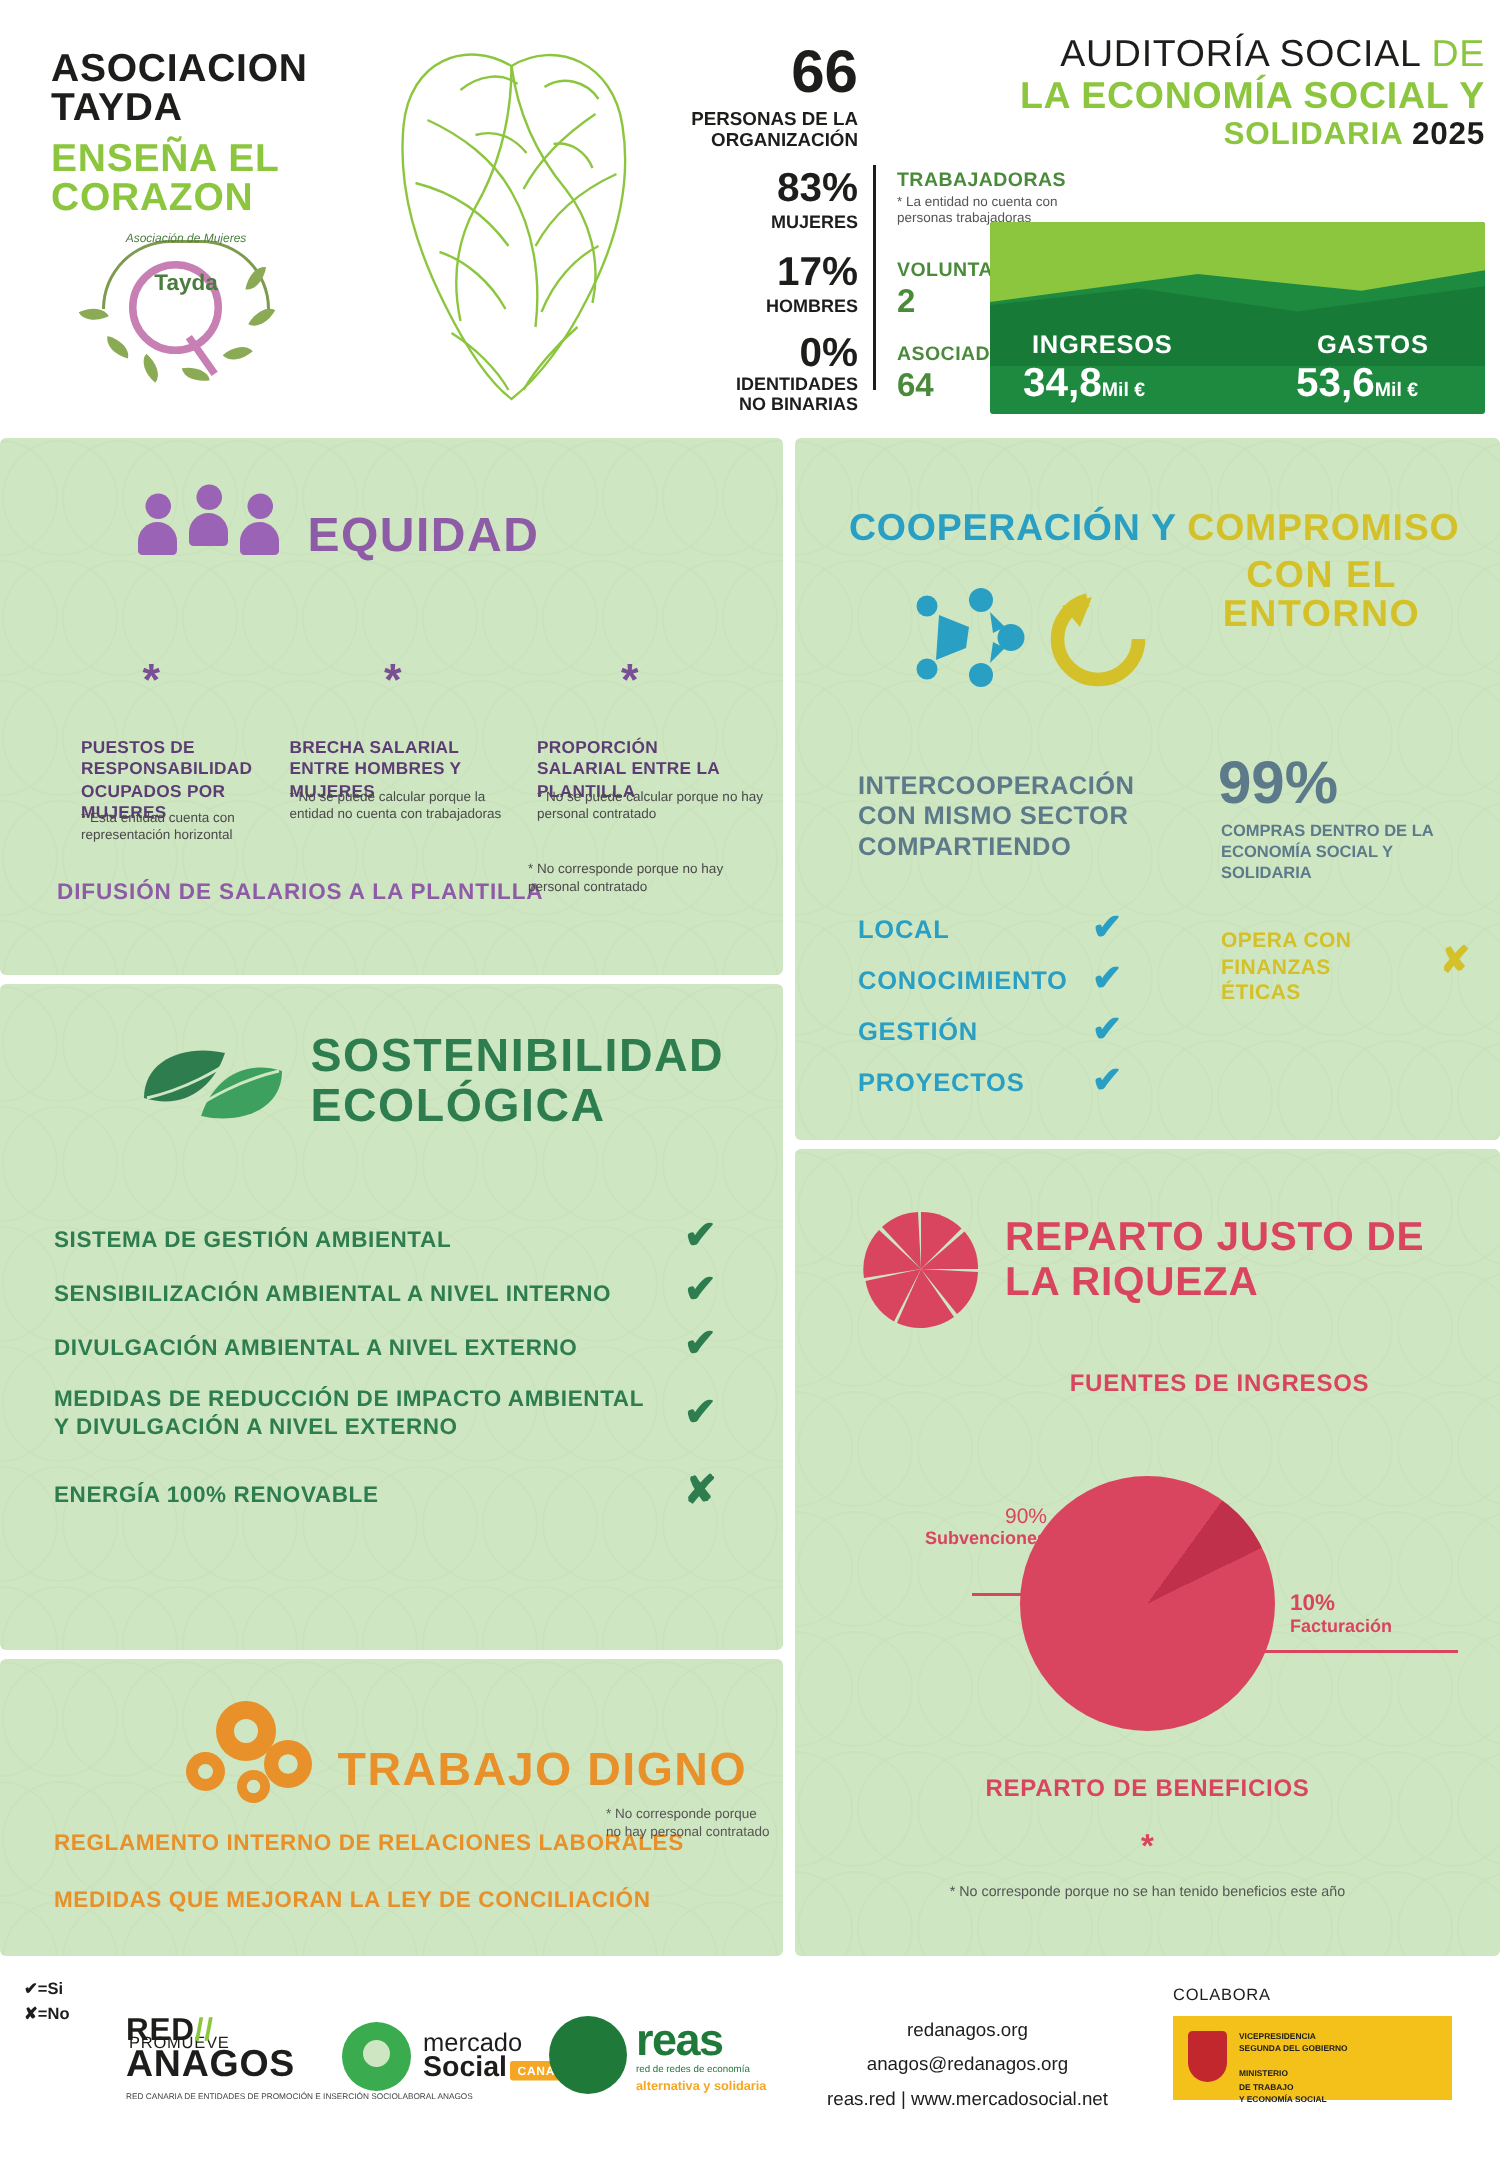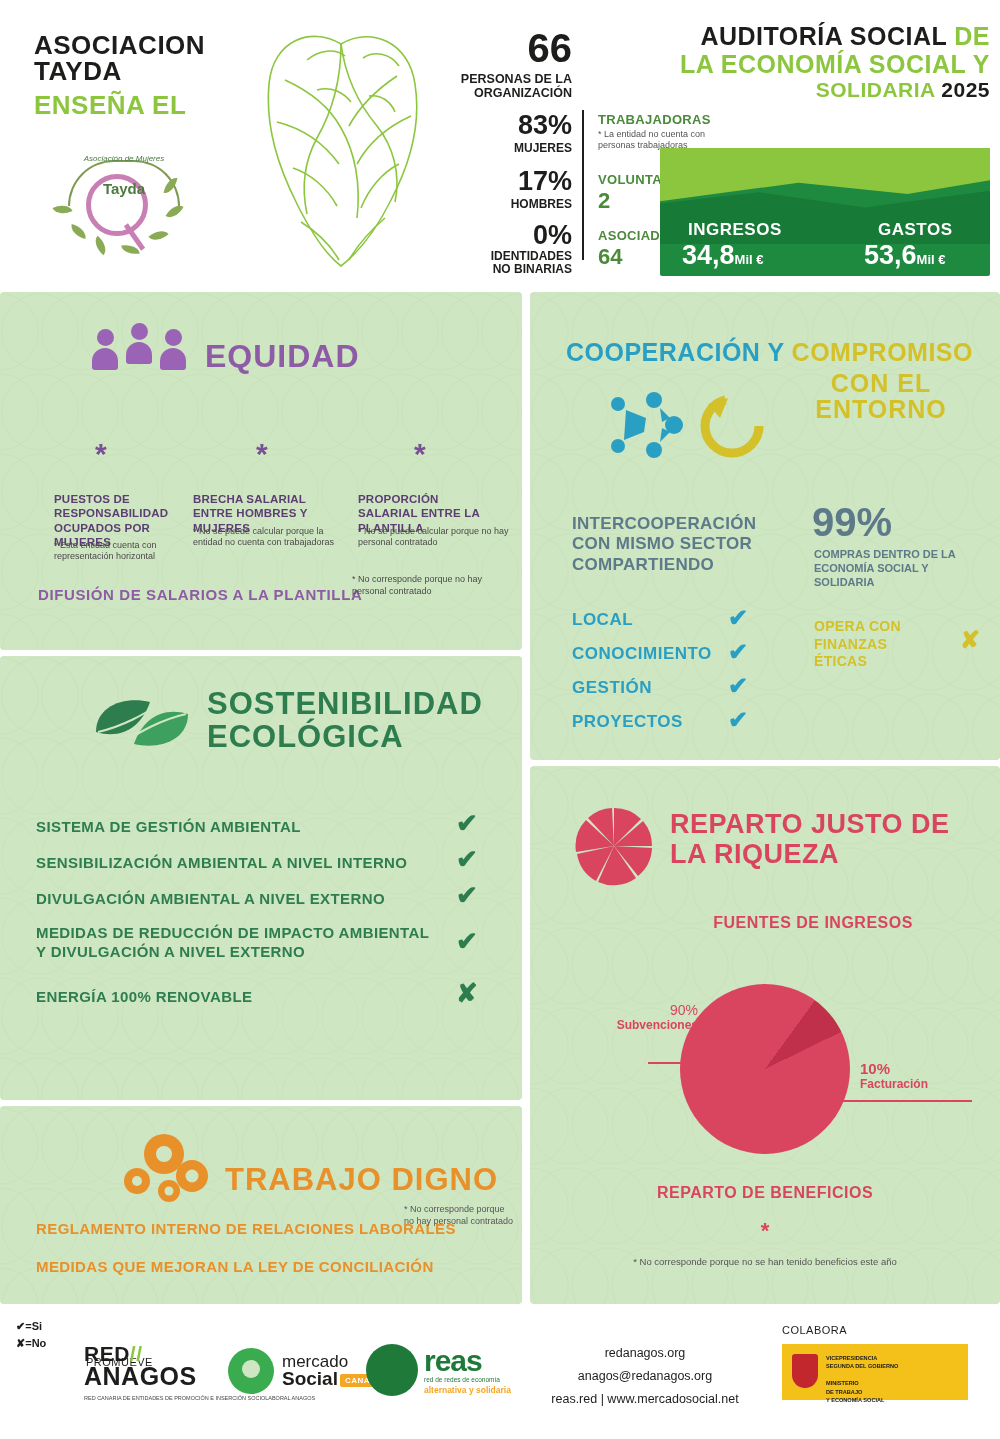--- a/index.html
+++ b/index.html
@@ -59,21 +59,21 @@
   .stat-66-label { position: absolute; left: 420px; top: 72px; width: 152px; text-align: right;
                    font-size: 12.5px; font-weight: bold; color: #1d1d1b; line-height: 1.15; }
   .vdiv { position: absolute; left: 582px; top: 110px; width: 2px; height: 150px; background: #1d1d1b; }
   .pct { position: absolute; width: 135px; text-align: right; font-size: 27px; font-weight: bold; color: #1d1d1b; line-height: 1; }
   .pct-lab { position: absolute; width: 135px; text-align: right; font-size: 12px; font-weight: bold; color: #1d1d1b; line-height: 1.1; }
   .rt-head { position: absolute; left: 598px; font-size: 13px; font-weight: bold; color: #4a8a3a; letter-spacing: .3px; }
   .rt-note { position: absolute; left: 598px; width: 140px; font-size: 9px; color: #555; line-height: 1.25; }
   .rt-num { position: absolute; left: 598px; font-size: 22px; font-weight: bold; color: #4a8a3a; }
 
   .title-block { position: absolute; left: 660px; top: 22px; width: 330px; text-align: right; }
-  .title-l1 { font-size: 25px; font-weight: bold; color: #1d1d1b; letter-spacing: .5px; }
+  .title-l1 { font-size: 25px; font-weight: normal; color: #1d1d1b; letter-spacing: .5px; }
   .title-l1 .de { color: #8cc63f; }
   .title-l2 { font-size: 25px; font-weight: bold; color: #8cc63f; letter-spacing: .5px; line-height: 1.08; }
   .title-l3 { font-size: 21px; font-weight: bold; color: #8cc63f; letter-spacing: .5px; }
   .title-l3 .yr { color: #1d1d1b; }
 
   .money-band { position: absolute; left: 660px; top: 148px; width: 330px; height: 128px; overflow: hidden; border-radius: 2px; }
   .money-green { position: absolute; inset: 0; background: #1d8a3f; }
   .money-light { position: absolute; left: 0; top: 0; width: 100%; height: 62px; background: #8cc63f;
                  clip-path: polygon(0 0,100% 0,100% 52%,75% 74%,42% 56%,0 86%); }
   .money-dark-wave { position: absolute; left: 0; top: 26px; width: 100%; height: 70px;
@@ -195,20 +195,21 @@
 <div class="page">
 
   <div class="header">
 
     <div class="org-name">
       <div>ASOCIACION</div>
       <div>TAYDA</div>
     </div>
     <div class="org-sub">
       <div>ENSEÑA EL</div>
+      <div>CORAZON</div>
     </div>
 
     <div class="logo-box">
       <div class="logo-arc"></div>
       <div class="logo-arctext">Asociación de Mujeres</div>
       <div class="logo-circle"></div>
       <div class="logo-tail"></div>
       <div class="logo-word">Tayda</div>
       <div class="leaf" style="left:20px;top:52px;transform:rotate(-25deg)"></div>
       <div class="leaf" style="left:36px;top:74px;transform:rotate(15deg)"></div>

